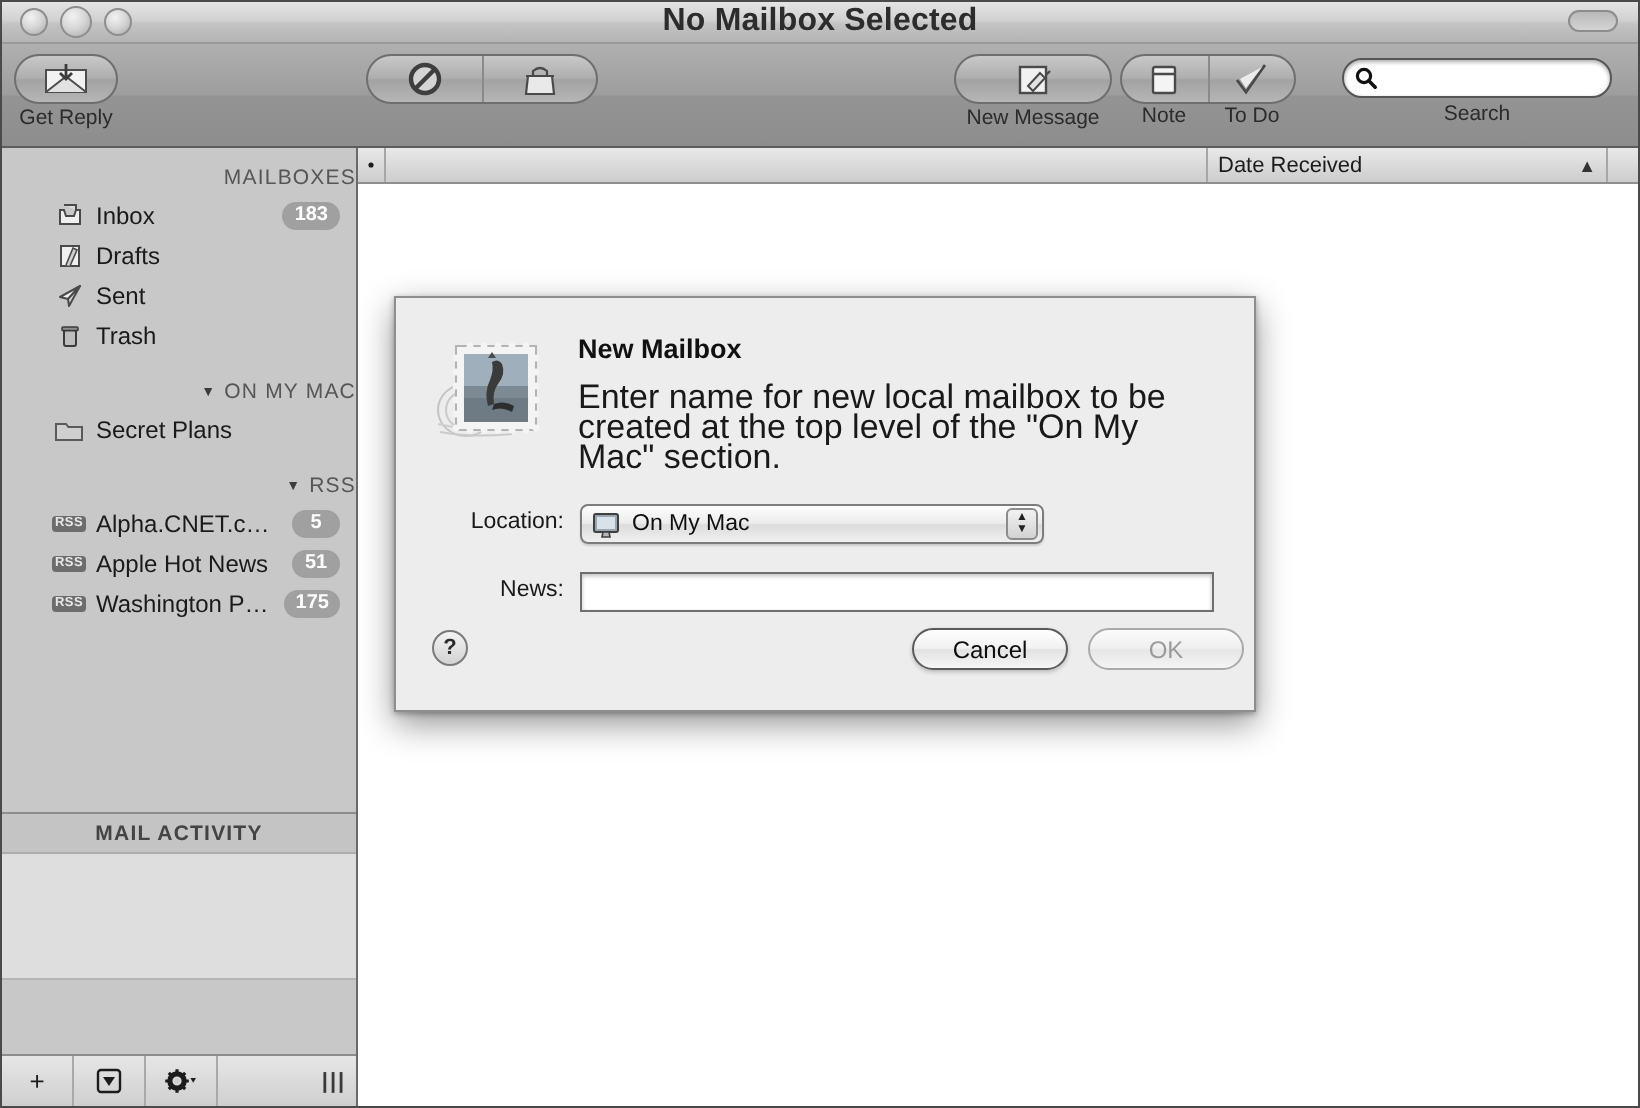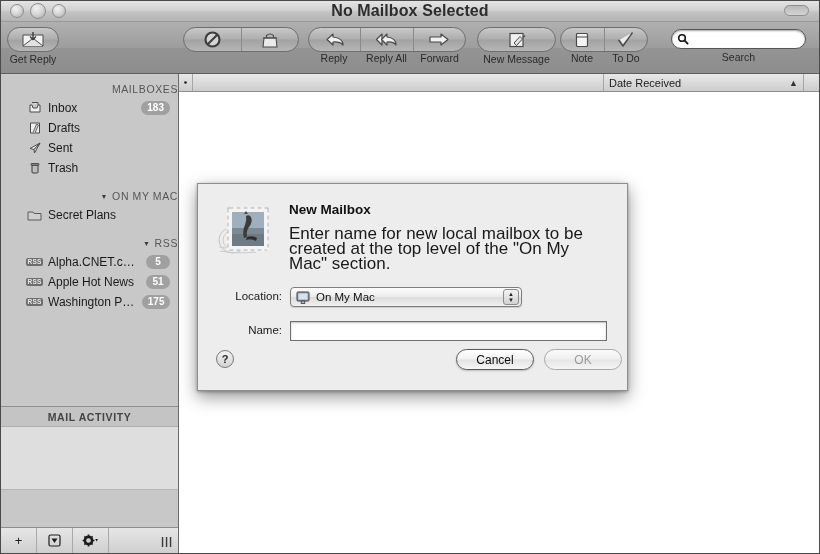--- a/index.html
+++ b/index.html
@@ -120,21 +120,20 @@
   .cell.flexcol{flex:1 1 auto;border-right:1px solid #a6a6a6;}
   .cell.date{width:200px;justify-content:space-between;border-right:1px solid #a6a6a6;}
   .cell.endcap{width:15px;}
   .msg-area{flex:1 1 auto;background:#fff;}
 
   
   .sheet{
     position:absolute;left:196px;top:74px;width:431px;height:208px;
     background:#ededed;border:1px solid #8e8e8e;box-sizing:border-box;
     box-shadow:0 6px 16px rgba(0,0,0,.42), 0 1px 3px rgba(0,0,0,.3);
-    margin-top:35px;
   }
   .sheet-inner{position:relative;width:100%;height:100%;}
   .stamp{
     position:absolute;left:18px;top:20px;width:58px;height:56px;
   }
   .dlg-title{position:absolute;left:91px;top:18px;font-size:13.5px;font-weight:bold;color:#111;}
   .dlg-msg{position:absolute;left:91px;top:42px;width:313px;font-size:17px;color:#191919;line-height:15px;}
   .popup{
     position:absolute;left:92px;top:103px;width:232px;height:20px;
     border-radius:4px;box-sizing:border-box;
@@ -223,45 +222,20 @@
             <path d="M3 7 L17 7" stroke="#4a4a4a" stroke-width="1.1"></path>
           </svg>
         </div>
       </div>
       <div class="lblrow" style="width:116px;">
         <span style="width:58px;">Delete</span>
         <span style="width:58px;">Junk</span>
       </div>
     </div>
 
-    <div class="tb-item" style="left:307px;top:5px;">
-      <div class="caps" style="width:158px;">
-        <div class="cap" style="width:52px;">
-          <svg width="22" height="17" viewBox="0 0 22 17">
-            <path d="M9 3 L3 8.5 L9 14 L9 11 Q16 10.5 19 14 Q19 7 9 6 Z" fill="#f0f0f0" stroke="#4a4a4a" stroke-width="1.2" stroke-linejoin="round"></path>
-          </svg>
-        </div>
-        <div class="cap" style="width:53px;">
-          <svg width="24" height="17" viewBox="0 0 24 17">
-            <path d="M7 3 L1.5 8.5 L7 14 L7 3 Z" fill="#f0f0f0" stroke="#4a4a4a" stroke-width="1.2" stroke-linejoin="round"></path>
-            <path d="M12 3 L6.5 8.5 L12 14 L12 11 Q18.5 10.5 21 14 Q21 7 12 6 Z" fill="#f0f0f0" stroke="#4a4a4a" stroke-width="1.2" stroke-linejoin="round"></path>
-          </svg>
-        </div>
-        <div class="cap" style="width:53px;">
-          <svg width="22" height="15" viewBox="0 0 22 15">
-            <path d="M2 5 L13 5 L13 2 L20 7.5 L13 13 L13 10 L2 10 Z" fill="#f0f0f0" stroke="#4a4a4a" stroke-width="1.2" stroke-linejoin="round"></path>
-          </svg>
-        </div>
-      </div>
-      <div class="lblrow" style="width:158px;">
-        <span style="width:52px;">Reply</span>
-        <span style="width:53px;">Reply All</span>
-        <span style="width:53px;">Forward</span>
-      </div>
-    </div>
 
     <div class="tb-item" style="left:476px;top:5px;">
       <div class="caps" style="width:79px;">
         <div class="cap" style="width:100%;">
           <svg width="20" height="18" viewBox="0 0 20 18">
             <rect x="3" y="2.5" width="13" height="13" fill="#f1f1f1" stroke="#4a4a4a" stroke-width="1.2"></rect>
             <path d="M7 12 L13 5.5 L15.5 8 L9.5 14.5 Z" fill="#e2e2e2" stroke="#4a4a4a" stroke-width="1"></path>
             <path d="M16 6.5 L18 4.5" stroke="#4a4a4a" stroke-width="1.2"></path>
           </svg>
         </div>
@@ -497,21 +471,21 @@
               <path d="M5.5 10 L8.5 10 L9 12.5 L5 12.5 Z" fill="#b6b6b6" stroke="#3f3f3f" stroke-width=".8"></path>
             </svg>
           </span>
           <span class="popup-txt">On My Mac</span>
           <span class="stepper">
             <span>▲</span>
             <span>▼</span>
           </span>
         </div>
 
-        <div class="lab-nam">Name:</div>
+        <div class="lab-nam">News:</div>
         <div class="namewrap">
           <input class="txtfield" style="left: 0px; padding: 0px 4px; font-size: 11.5px; font-family: &quot;Liberation Sans&quot;, sans-serif;" type="text" placeholder="">
         </div>
 
         <div class="helpbtn">?</div>
         <div class="btn cancel">Cancel</div>
         <div class="btn ok">OK</div>
       </div>
     </div>
 

